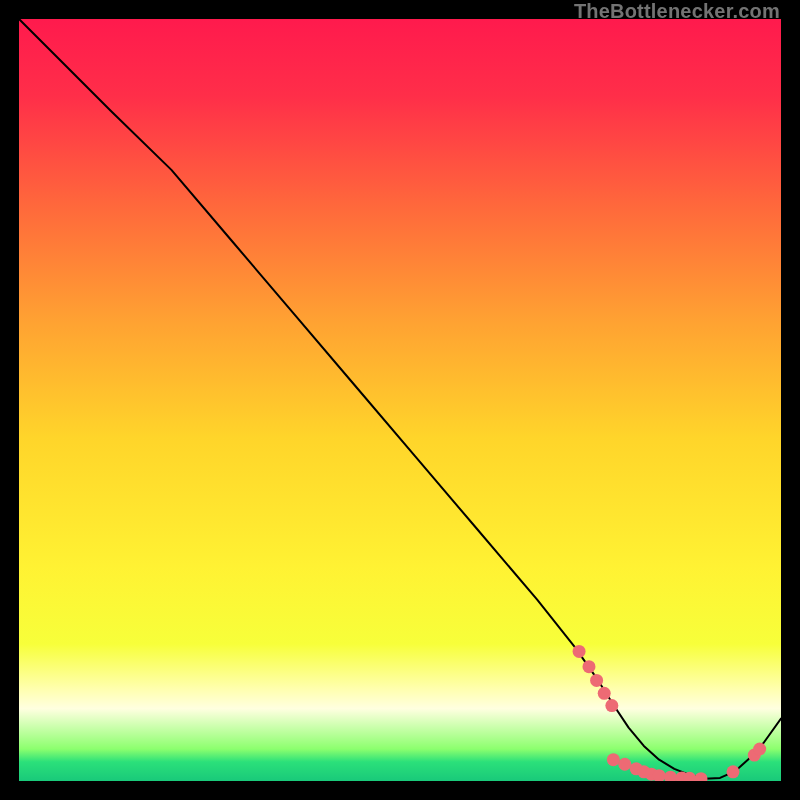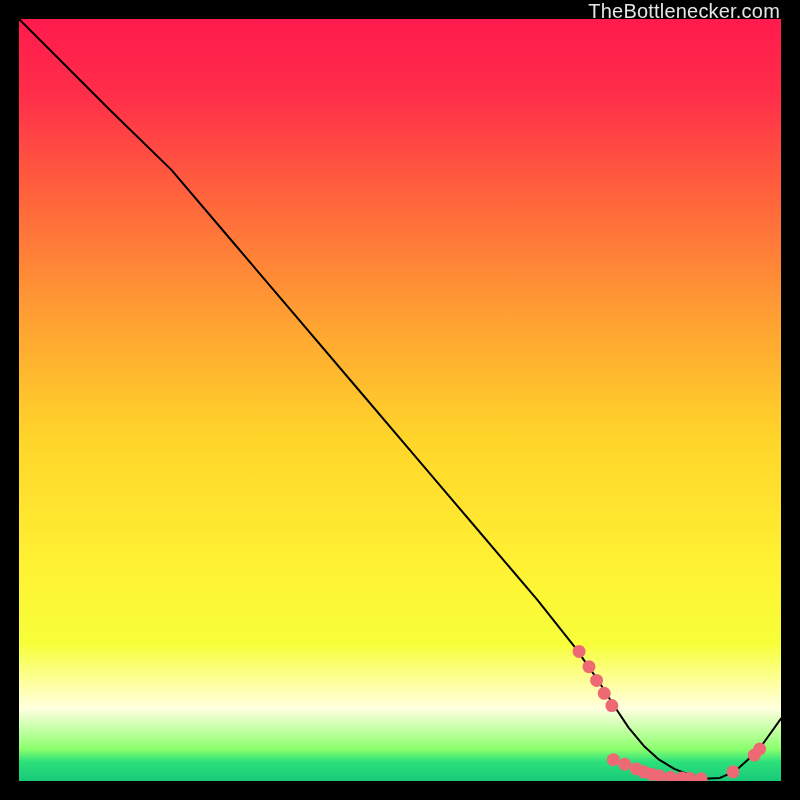--- a/index.html
+++ b/index.html
@@ -23,23 +23,23 @@
     position: absolute;
     left: 0;
     top: 0;
     width: 762px;
     height: 762px;
   }
   .watermark {
     position: absolute;
     top: 0px;
     right: 20px;
-    color: #e5e5e5;
+    color: #737373;
     font-size: 20px;
-    font-weight: 400;
+    font-weight: 700;
     letter-spacing: 0.2px;
   }
 </style>
 </head>
 <body>
 
 <div class="frame">
   <svg class="plot" viewBox="0 0 762 762" preserveAspectRatio="none">
     <defs>
       <linearGradient id="bg-grad" x1="0" y1="0" x2="0" y2="1">

